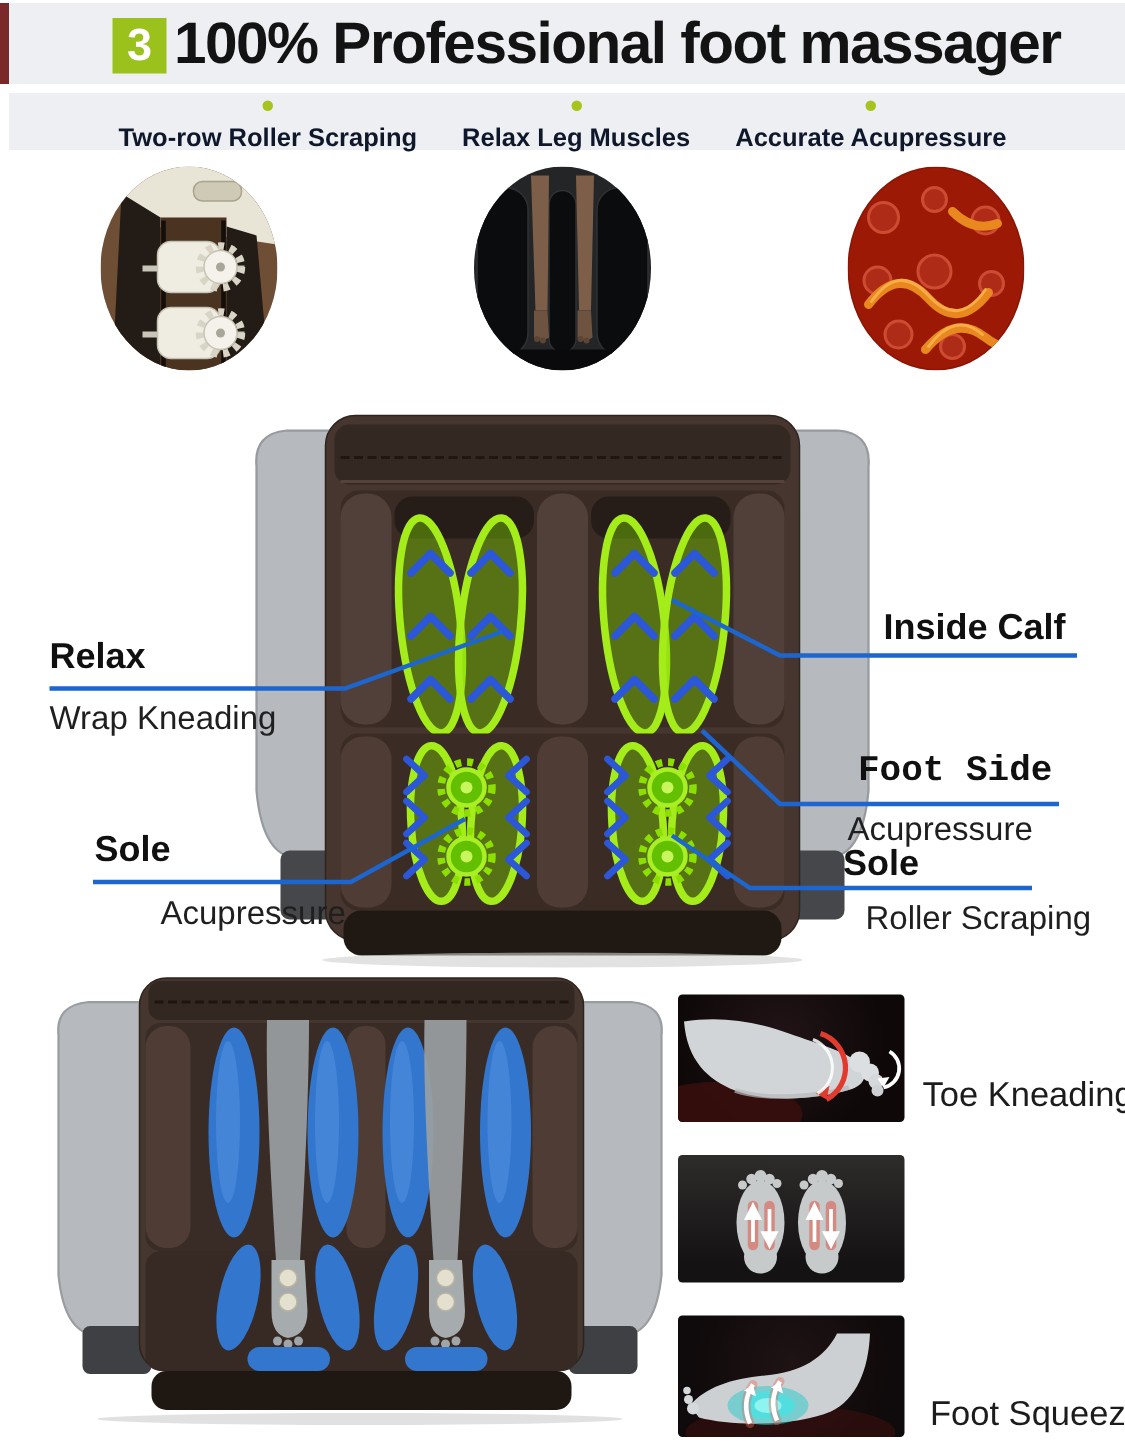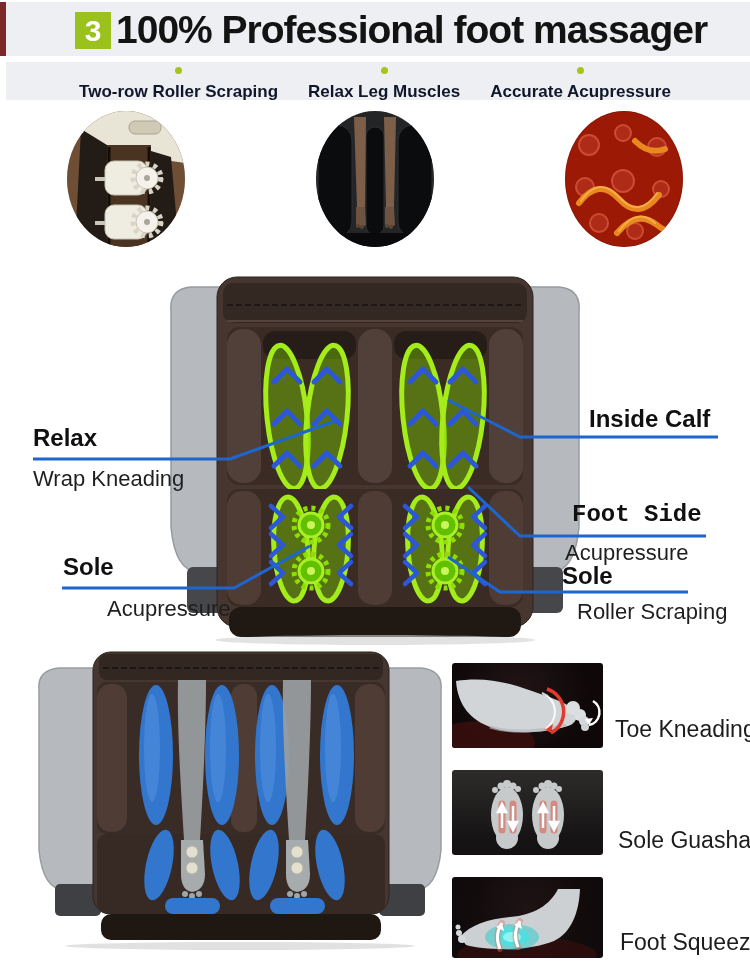--- a/index.html
+++ b/index.html
@@ -380,16 +380,15 @@
       <g>
         <path d="M48,72 Q42,58 50,46" fill="none" stroke="#ffffff" stroke-width="3"></path>
         <path d="M50,46 L44,50 L52,54 Z" fill="#ffffff"></path>
         <path d="M66,70 Q60,56 68,44" fill="none" stroke="#ffffff" stroke-width="3"></path>
         <path d="M68,44 L62,48 L70,52 Z" fill="#ffffff"></path>
       </g>
     </svg>
   </div>
 
   <p class="func-label fl1">Toe Kneading</p>
-  <p class="func-label fl2">Sole Guasha</p>
   <p class="func-label fl3">Foot Squeeze</p>
 
 </div>
 
 </body></html>

